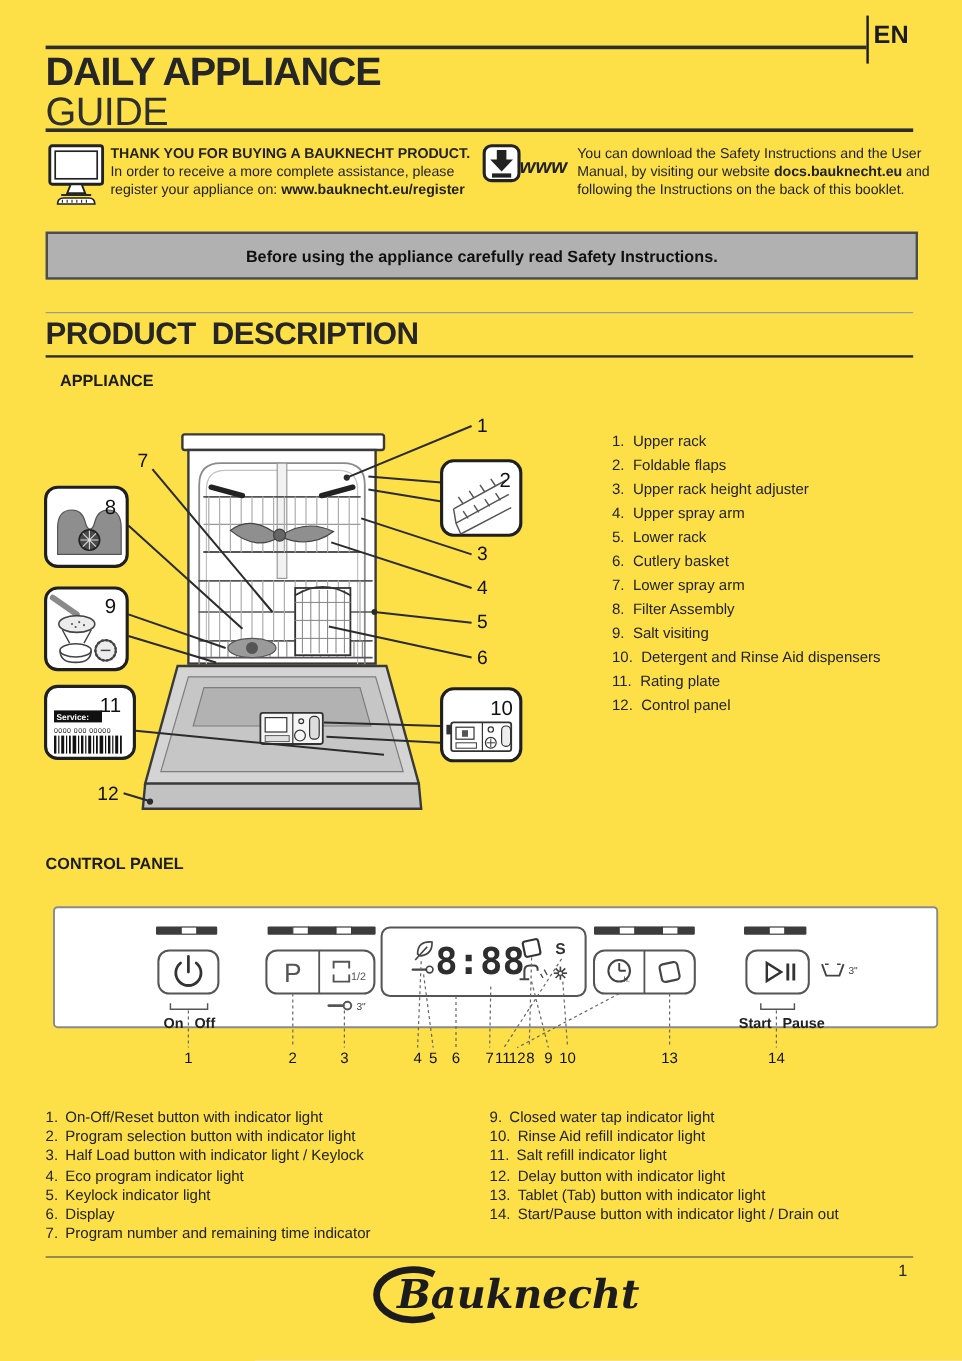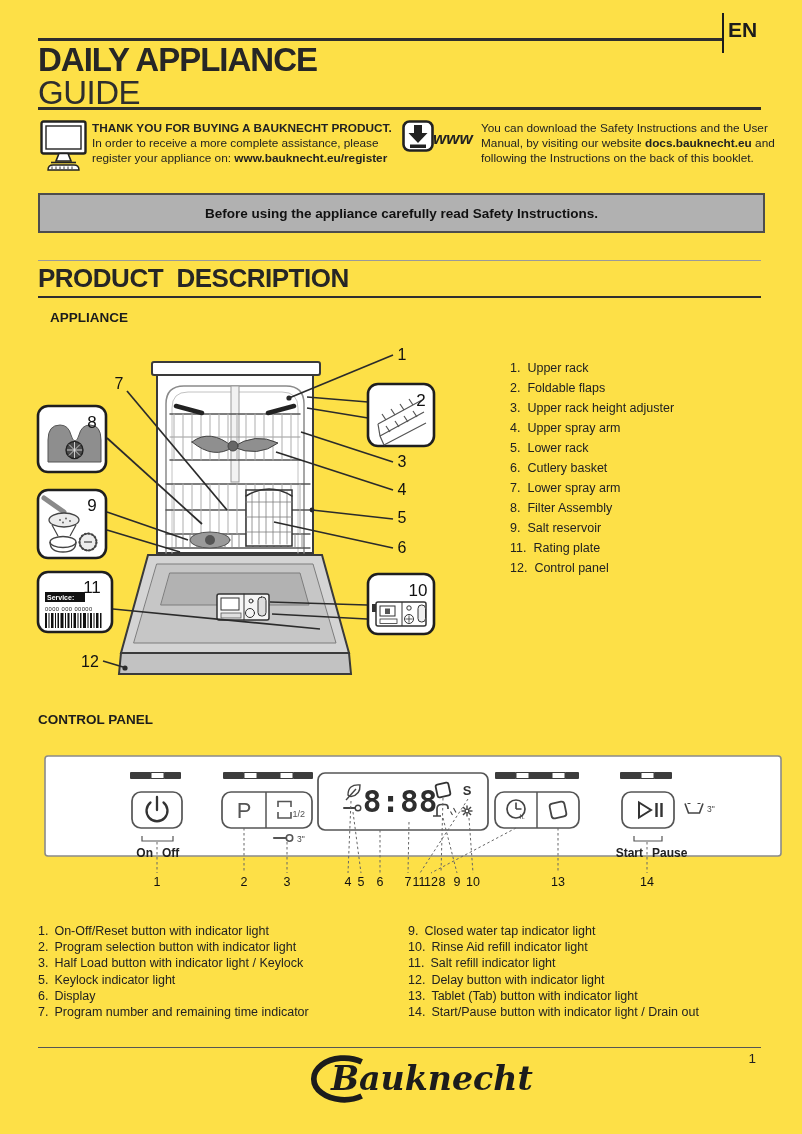--- a/index.html
+++ b/index.html
@@ -240,21 +240,22 @@
 
   <div class="pl">
     <div class="pl-item"><span class="pl-n">1.</span><span>Upper rack</span></div>
     <div class="pl-item"><span class="pl-n">2.</span><span>Foldable flaps</span></div>
     <div class="pl-item"><span class="pl-n">3.</span><span>Upper rack height adjuster</span></div>
     <div class="pl-item"><span class="pl-n">4.</span><span>Upper spray arm</span></div>
     <div class="pl-item"><span class="pl-n">5.</span><span>Lower rack</span></div>
     <div class="pl-item"><span class="pl-n">6.</span><span>Cutlery basket</span></div>
     <div class="pl-item"><span class="pl-n">7.</span><span>Lower spray arm</span></div>
     <div class="pl-item"><span class="pl-n">8.</span><span>Filter Assembly</span></div>
-    <div class="pl-item"><span class="pl-n">9.</span><span>Salt reservoir</span></div>
+    <div class="pl-item"><span class="pl-n">9.</span><span>Salt visiting</span></div>
+    <div class="pl-item"><span class="pl-n">10.</span><span>Detergent and Rinse Aid dispensers</span></div>
     <div class="pl-item"><span class="pl-n">11.</span><span>Rating plate</span></div>
     <div class="pl-item"><span class="pl-n">12.</span><span>Control panel</span></div>
   </div>
 
   <div class="h-sub" style="left:38px;top:712px;">CONTROL PANEL</div>
 
   <svg style="left:30px;top:750px;" width="772" height="142" viewBox="0 0 772 142">
     <rect x="15" y="6" width="736" height="100" rx="3" fill="#fff" stroke="#8a8a8a" stroke-width="1.6"></rect>
 
     <g>
@@ -397,20 +398,21 @@
       <text x="443" y="136">10</text>
       <text x="528" y="136">13</text>
       <text x="617" y="136">14</text>
     </g>
   </svg>
 
   <div class="legend" style="left:38px;width:360px;">
     <div class="lg-item"><span class="lg-n">1.</span><span>On-Off/Reset button with indicator light</span></div>
     <div class="lg-item"><span class="lg-n">2.</span><span>Program selection button with indicator light</span></div>
     <div class="lg-item"><span class="lg-n">3.</span><span>Half Load button with indicator light / Keylock</span></div>
+    <div class="lg-item"><span class="lg-n">4.</span><span>Eco program indicator light</span></div>
     <div class="lg-item"><span class="lg-n">5.</span><span>Keylock indicator light</span></div>
     <div class="lg-item"><span class="lg-n">6.</span><span>Display</span></div>
     <div class="lg-item"><span class="lg-n">7.</span><span>Program number and remaining time indicator</span></div>
   </div>
   <div class="legend" style="left:408px;width:390px;">
     <div class="lg-item"><span class="lg-n">9.</span><span>Closed water tap indicator light</span></div>
     <div class="lg-item"><span class="lg-n">10.</span><span>Rinse Aid refill indicator light</span></div>
     <div class="lg-item"><span class="lg-n">11.</span><span>Salt refill indicator light</span></div>
     <div class="lg-item"><span class="lg-n">12.</span><span>Delay button with indicator light</span></div>
     <div class="lg-item"><span class="lg-n">13.</span><span>Tablet (Tab) button with indicator light</span></div>

